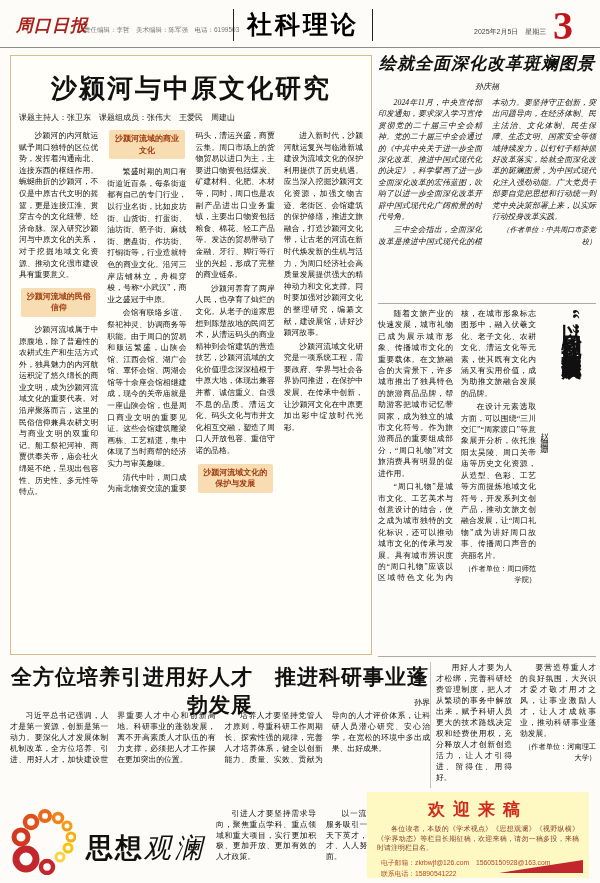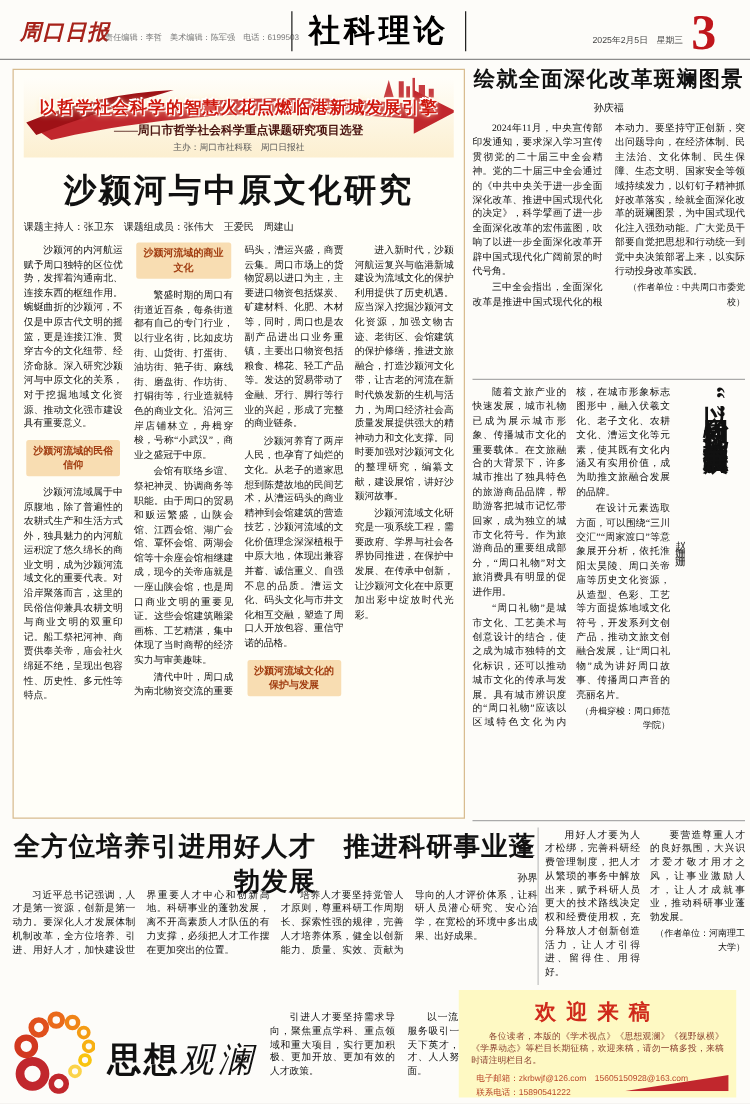--- a/index.html
+++ b/index.html
@@ -29,21 +29,21 @@
   .banner-org{position:absolute;top:51px;width:100%;text-align:center;font-size:7px;color:#555;}
   .main-headline{margin-top:9px;text-align:center;font-size:26px;font-weight:900;letter-spacing:2px;}
   .main-byline{margin-top:6px;text-align:left;font-size:8px;color:#222;
                font-family:"Liberation Sans",sans-serif;}
   .cols4{margin-top:7px;height:452px;column-count:4;column-gap:9px;
          font-size:7.8px;line-height:11.6px;text-align:justify;}
   .bp{margin:0 0 2px;text-indent:2em;}
   .subhead{break-inside:avoid;background:#f8ddb2;color:#a03c10;font-weight:700;font-size:8px;
            text-align:center;padding:3px 2px;margin:7px 2px;border-radius:2px;}
   
-  .right-col{position:absolute;left:378px;top:48px;width:218px;}
+  .right-col{position:absolute;left:378px;top:48px;width:218px;font-style:italic;}
   .ra-headline{margin-top:4px;text-align:center;font-size:17px;font-weight:900;letter-spacing:1px;}
   .ra-author{margin:6px 0 5px;text-align:center;font-size:8px;font-family:"Liberation Sans",sans-serif;}
   .cols2a{height:202px;column-count:2;column-gap:10px;font-size:7.8px;line-height:11.4px;text-align:justify;}
   .src{text-indent:0;text-align:right;font-size:7.2px;margin-top:3px;}
   .hdiv{position:absolute;left:378px;width:218px;height:1px;background:#aaa;}
   .vert-art{position:absolute;left:378px;top:308px;width:218px;height:344px;display:flex;}
   .vb-body{width:158px;height:344px;column-count:2;column-gap:8px;
            font-size:7.8px;line-height:11.4px;text-align:justify;}
   .vb-author{writing-mode:vertical-rl;font-size:8.5px;letter-spacing:6px;padding-top:118px;width:15px;
              font-family:"Liberation Sans",sans-serif;color:#222;}
@@ -83,37 +83,20 @@
   <div class="section-wrap">
     <div class="section-bar"></div>
     <div class="section-title">社科理论</div>
     <div class="section-bar"></div>
   </div>
   <div class="date-line">2025年2月5日　星期三</div>
   <div class="page-number">3</div>
   <div class="header-rule"></div>
 
   <div class="main-box">
-    <div class="banner">
-      <svg width="346" height="64" viewBox="0 0 346 64">
-        <path d="M8,40 C80,22 170,14 250,17 L312,21 L312,10 L346,27 L312,45 L312,33 L250,29 C175,26 90,34 22,50 Z" fill="#c1272d"></path>
-        <path d="M2,36 C40,20 80,12 120,10 C80,22 40,34 10,46 Z" fill="#9e1116"></path>
-        <g fill="#c1272d" opacity="0.9">
-          <polygon points="288,16 292,2 296,16"></polygon>
-          <rect x="300" y="3" width="4" height="13"></rect>
-          <rect x="306" y="7" width="3" height="9"></rect>
-          <rect x="311" y="0" width="2" height="16"></rect>
-          <rect x="316" y="6" width="5" height="10"></rect>
-          <rect x="324" y="9" width="4" height="7"></rect>
-        </g>
-      </svg>
-      <div class="banner-slogan">以哲学社会科学的智慧火花点燃临港新城发展引擎</div>
-      <div class="banner-sub">——周口市哲学社会科学重点课题研究项目选登</div>
-      <div class="banner-org">主办：周口市社科联　周口日报社</div>
-    </div>
     <div class="main-headline">沙颍河与中原文化研究</div>
     <div class="main-byline">课题主持人：张卫东　课题组成员：张伟大　王爱民　周建山</div>
     <div class="cols4">
       <p class="bp">沙颍河的内河航运赋予周口独特的区位优势，发挥着沟通南北、连接东西的枢纽作用。蜿蜒曲折的沙颍河，不仅是中原古代文明的摇篮，更是连接江淮、贯穿古今的文化纽带、经济命脉。深入研究沙颍河与中原文化的关系，对于挖掘地域文化资源、推动文化强市建设具有重要意义。</p>
       <div class="subhead">沙颍河流域的民俗信仰</div>
       <p class="bp">沙颍河流域属于中原腹地，除了普遍性的农耕式生产和生活方式外，独具魅力的内河航运积淀了悠久绵长的商业文明，成为沙颍河流域文化的重要代表。对沿岸聚落而言，这里的民俗信仰兼具农耕文明与商业文明的双重印记。船工祭祀河神、商贾供奉关帝，庙会社火绵延不绝，呈现出包容性、历史性、多元性等特点。</p>
       <div class="subhead">沙颍河流域的商业文化</div>
       <p class="bp">繁盛时期的周口有街道近百条，每条街道都有自己的专门行业，以行业名街，比如皮坊街、山货街、打蛋街、油坊街、筢子街、麻线街、磨盘街、作坊街、打铜街等，行业造就特色的商业文化。沿河三岸店铺林立，舟楫穿梭，号称“小武汉”，商业之盛冠于中原。</p>
       <p class="bp">会馆有联络乡谊、祭祀神灵、协调商务等职能。由于周口的贸易和贩运繁盛，山陕会馆、江西会馆、湖广会馆、覃怀会馆、两湖会馆等十余座会馆相继建成，现今的关帝庙就是一座山陕会馆，也是周口商业文明的重要见证。这些会馆建筑雕梁画栋、工艺精湛，集中体现了当时商帮的经济实力与审美趣味。</p>
       <p class="bp">清代中叶，周口成为南北物资交流的重要码头，漕运兴盛，商贾云集。周口市场上的货物贸易以进口为主，主要进口物资包括煤炭、矿建材料、化肥、木材等，同时，周口也是农副产品进出口业务重镇，主要出口物资包括粮食、棉花、轻工产品等。发达的贸易带动了金融、牙行、脚行等行业的兴起，形成了完整的商业链条。</p>
@@ -133,21 +116,21 @@
       <p class="bp src">（作者单位：中共周口市委党校）</p>
     </div>
   </div>
   <div class="hdiv" style="top:303px"></div>
 
   <div class="vert-art">
     <div class="vb-body">
       <p class="bp">随着文旅产业的快速发展，城市礼物已成为展示城市形象、传播城市文化的重要载体。在文旅融合的大背景下，许多城市推出了独具特色的旅游商品品牌，帮助游客把城市记忆带回家，成为独立的城市文化符号。作为旅游商品的重要组成部分，“周口礼物”对文旅消费具有明显的促进作用。</p>
       <p class="bp">“周口礼物”是城市文化、工艺美术与创意设计的结合，使之成为城市独特的文化标识，还可以推动城市文化的传承与发展。具有城市辨识度的“周口礼物”应该以区域特色文化为内核，在城市形象标志图形中，融入伏羲文化、老子文化、农耕文化、漕运文化等元素，使其既有文化内涵又有实用价值，成为助推文旅融合发展的品牌。</p>
       <p class="bp">在设计元素选取方面，可以围绕“三川交汇”“周家渡口”等意象展开分析，依托淮阳太昊陵、周口关帝庙等历史文化资源，从造型、色彩、工艺等方面提炼地域文化符号，开发系列文创产品，推动文旅文创融合发展，让“周口礼物”成为讲好周口故事、传播周口声音的亮丽名片。</p>
-      <p class="bp src">（舟楫穿梭：周口师范学院）</p>
+      <p class="bp src">（作者单位：周口师范学院）</p>
     </div>
     <div class="vb-author">赵姗姗</div>
     <div class="vb-head">以“周口礼物”助推文旅文创融合发展</div>
   </div>
   <div class="hdiv" style="top:656px"></div>
 
   <div class="ba-headline">全方位培养引进用好人才　推进科研事业蓬勃发展</div>
   <div class="ba-author">孙界</div>
   <div class="ba-body">
     <p class="bp">习近平总书记强调，人才是第一资源，创新是第一动力。要深化人才发展体制机制改革，全方位培养、引进、用好人才，加快建设世界重要人才中心和创新高地。科研事业的蓬勃发展，离不开高素质人才队伍的有力支撑，必须把人才工作摆在更加突出的位置。</p>

